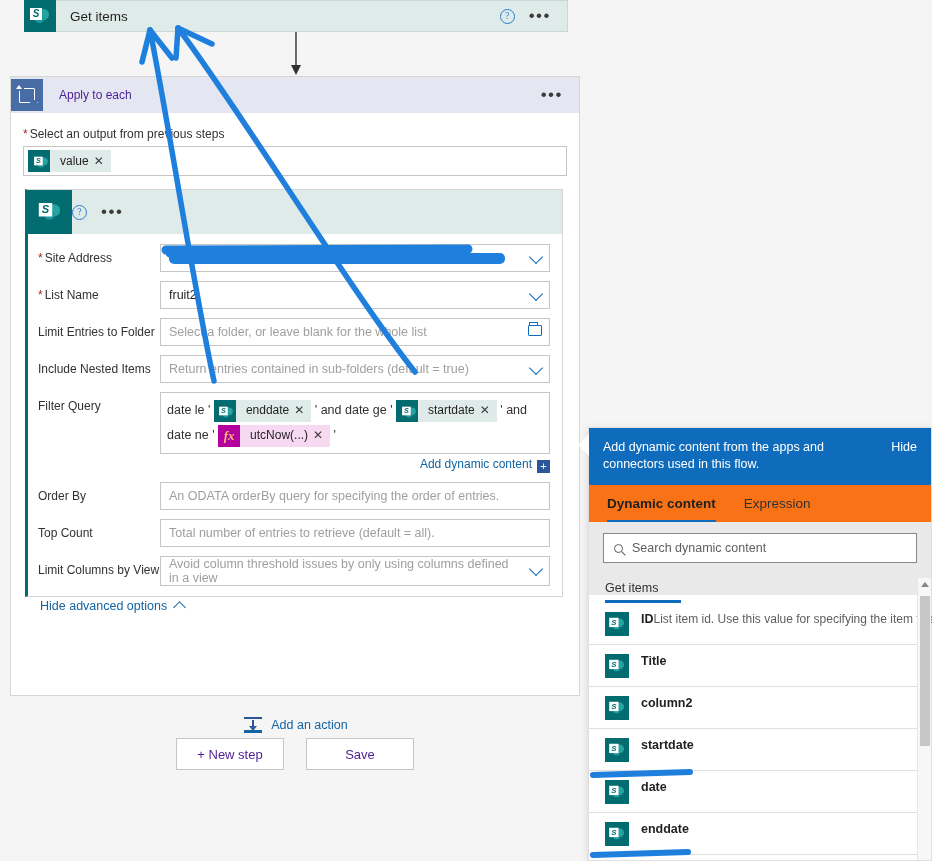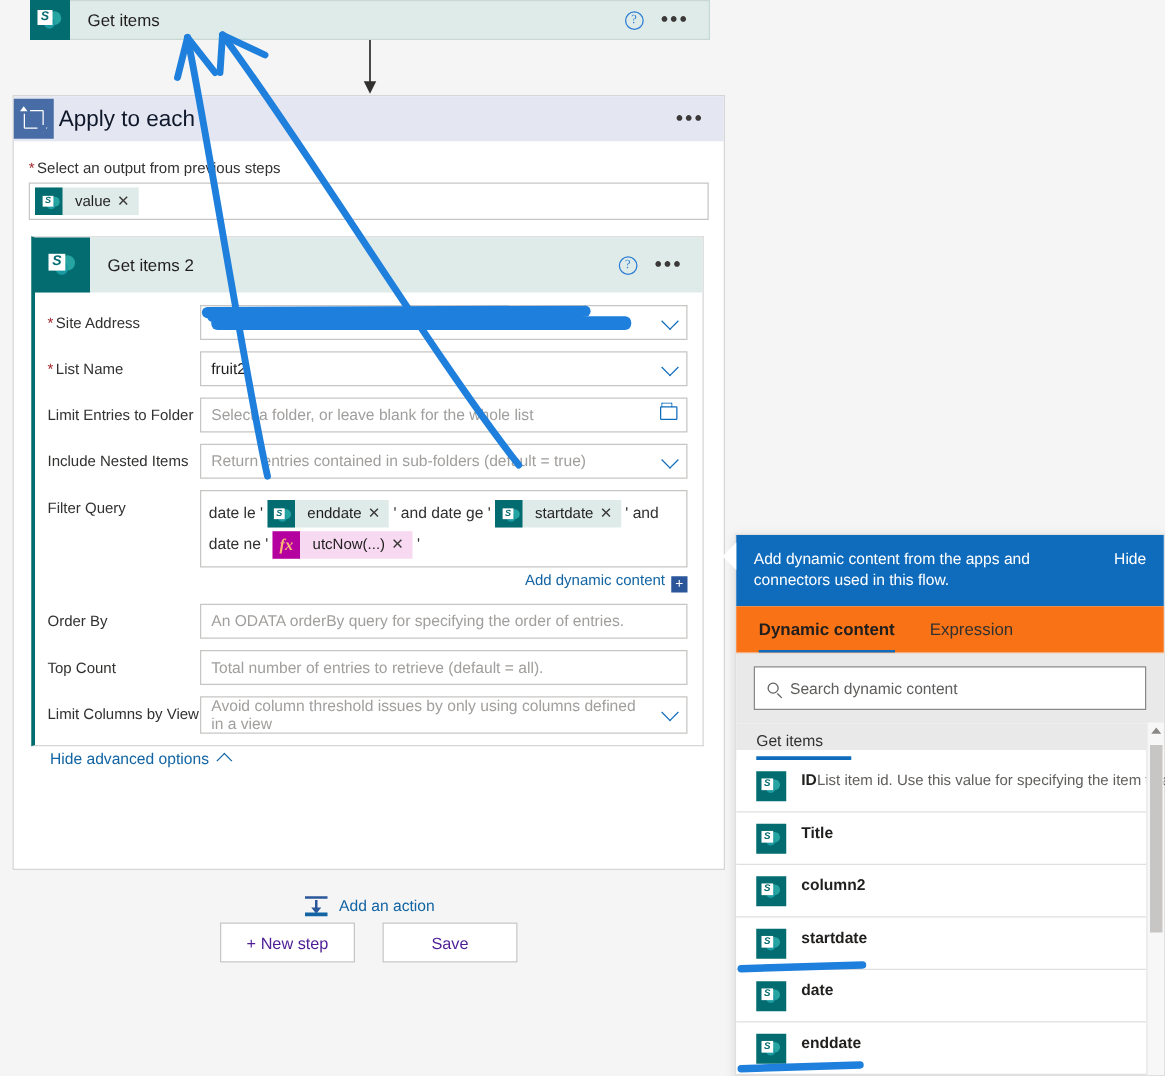--- a/index.html
+++ b/index.html
@@ -91,21 +91,21 @@
   .loop-arrow-tl {
     position: absolute; left: -4px; top: -4px;
     width: 0; height: 0; border-left: 3px solid transparent;
     border-right: 3px solid transparent; border-bottom: 4px solid #fff;
   }
   .loop-arrow-br {
     position: absolute; right: -4px; bottom: -4px;
     width: 0; height: 0; border-left: 3px solid transparent;
     border-right: 3px solid transparent; border-top: 4px solid #fff;
   }
-  .apply-title { flex: 1; padding-left: 4px; font-size: 18px; color: #0f172a; }
+  .apply-title { flex: 1; padding-left: 16px; font-size: 12px; color: #4c1d95; }
 
   .apply-body { padding: 14px 12px 0 12px; }
   .req-label { font-size: 12px; color: #323130; margin-bottom: 5px; }
   .req-star { color: #a4262c; margin-right: 2px; }
   .token-field {
     height: 30px; border: 1px solid #c8c6c4; background: #fff;
     display: flex; align-items: center; padding: 0 4px;
   }
 
   
@@ -253,21 +253,21 @@
     display: flex; gap: 28px; padding: 0 18px;
     border-bottom: 1px solid #edebe9; background: #f97316;
   }
   .dyn-tab {
     padding: 11px 0 9px 0; font-size: 13.5px; color: #323130; cursor: pointer;
     border-bottom: 2px solid transparent;
   }
   .dyn-tab.active { font-weight: bold; color: #201f1e; border-bottom-color: #0f6cbd; }
   .dyn-search-wrap { background: #e9e9e9; padding: 10px 14px 11px 14px; }
   .dyn-search {
-    height: 35px; background: #fff; border: 1px solid #8a8886;
+    height: 30px; background: #fff; border: 1px solid #8a8886;
     display: flex; align-items: center; gap: 9px; padding: 0 10px;
   }
   .mag {
     width: 9px; height: 9px; border: 1.4px solid #605e5c; border-radius: 50%;
     position: relative; flex: 0 0 9px;
   }
   .mag:after {
     content: ""; position: absolute; right: -4px; bottom: -3px;
     width: 5px; height: 1.4px; background: #605e5c; transform: rotate(45deg);
   }
@@ -375,21 +375,20 @@
 
       <div class="card-getitems2" style="left:14px; top:112px;">
         <div class="gi2-header">
           <div class="op-icon sp-icon">
             <div class="sp-glyph">
                 <div class="c1"></div>
                 <div class="c2"></div>
                 <div class="sq">S</div>
               </div>
           </div>
-          <div class="card-title">Get items 2</div>
           <div class="card-actions">
             <div class="help-icon">?</div>
             <div class="ellipsis">•••</div>
           </div>
         </div>
 
         <div class="gi2-body">
 
           
           <div class="row">

